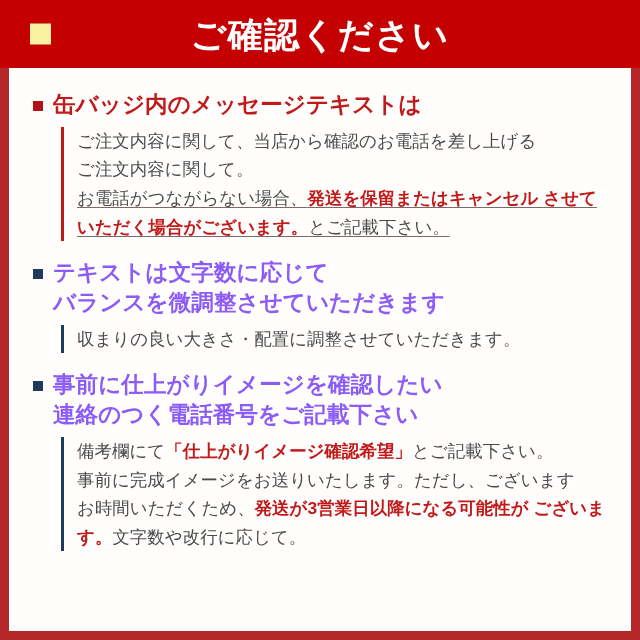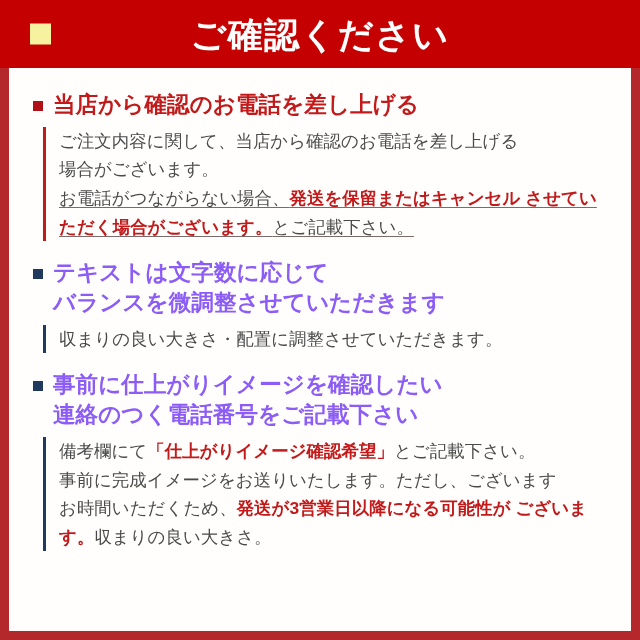--- a/index.html
+++ b/index.html
@@ -92,21 +92,21 @@
     font-weight: bold;
     line-height: 1.33;
     letter-spacing: 0.005em;
     white-space: pre-line;
   }
   .sec-title.red  { color: #c11a1a; }
   .sec-title.navy { color: #8b5cf6; }
 
   .sec-body {
     margin-top: 7px;
-    margin-left: 10px;
+    margin-left: 28px;
     padding-left: 13px;
     border-left: 3px solid #c11a1a;
     font-size: 17.4px;
     line-height: 1.64;
     color: #4a4a4a;
     letter-spacing: 0.005em;
   }
   .sec-body.navy-bar { border-left-color: #1f3a5c; }
 
   .sec-body p { margin: 0; }
@@ -130,25 +130,25 @@
   <div class="banner">
     <span class="banner-mark"></span>
     <span class="banner-title">ご確認ください</span>
   </div>
 
   <div class="body">
 
     <div class="section">
       <div class="sec-head">
         <span class="bullet red"></span>
-        <span class="sec-title red">当店から確認のお電話を差し上げる</span>
+        <span class="sec-title red">缶バッジ内のメッセージテキストは</span>
       </div>
       <div class="sec-body">
         <p>ご注文内容に関して、当店から確認のお電話を差し上げる</p>
-        <p>場合がございます。</p>
+        <p>ご注文内容に関して。</p>
         <p><span class="u"><span>お電話がつながらない場合、</span><span class="hl">発送を保留またはキャンセル させていただく場合がございます。</span><span>とご記載下さい。</span></span></p>
       </div>
     </div>
 
     <div class="section">
       <div class="sec-head">
         <span class="bullet navy"></span>
         <span class="sec-title navy">テキストは文字数に応じて
 バランスを微調整させていただきます</span>
       </div>
@@ -159,18 +159,18 @@
 
     <div class="section">
       <div class="sec-head">
         <span class="bullet navy"></span>
         <span class="sec-title navy">事前に仕上がりイメージを確認したい
 連絡のつく電話番号をご記載下さい</span>
       </div>
       <div class="sec-body navy-bar">
         <p><span>備考欄にて</span><span class="hl">「仕上がりイメージ確認希望」</span><span>とご記載下さい。</span></p>
         <p>事前に完成イメージをお送りいたします。ただし、ございます</p>
-        <p><span>お時間いただくため、</span><span class="hl">発送が3営業日以降になる可能性が ございます。</span><span>収まりの良い大きさ。</span></p>
+        <p><span>お時間いただくため、</span><span class="hl">発送が3営業日以降になる可能性が ございます。</span><span>文字数や改行に応じて。</span></p>
       </div>
     </div>
 
   </div>
 </div>
 
 </body></html>

